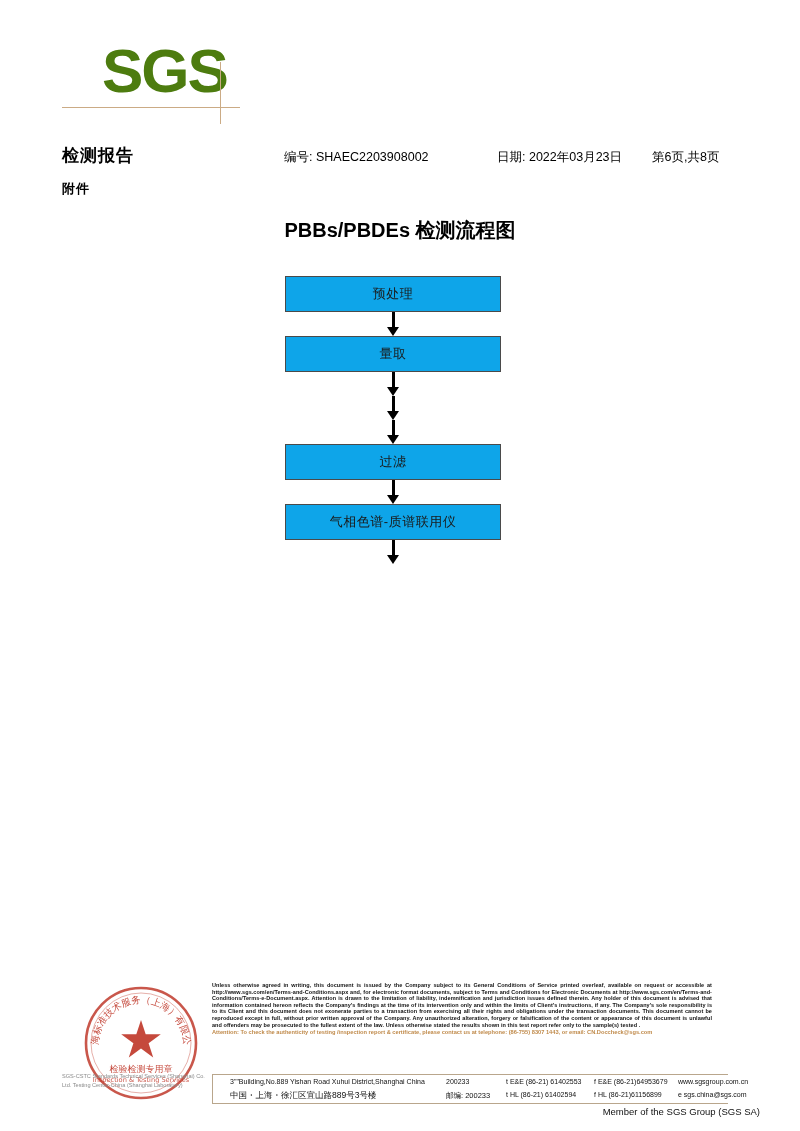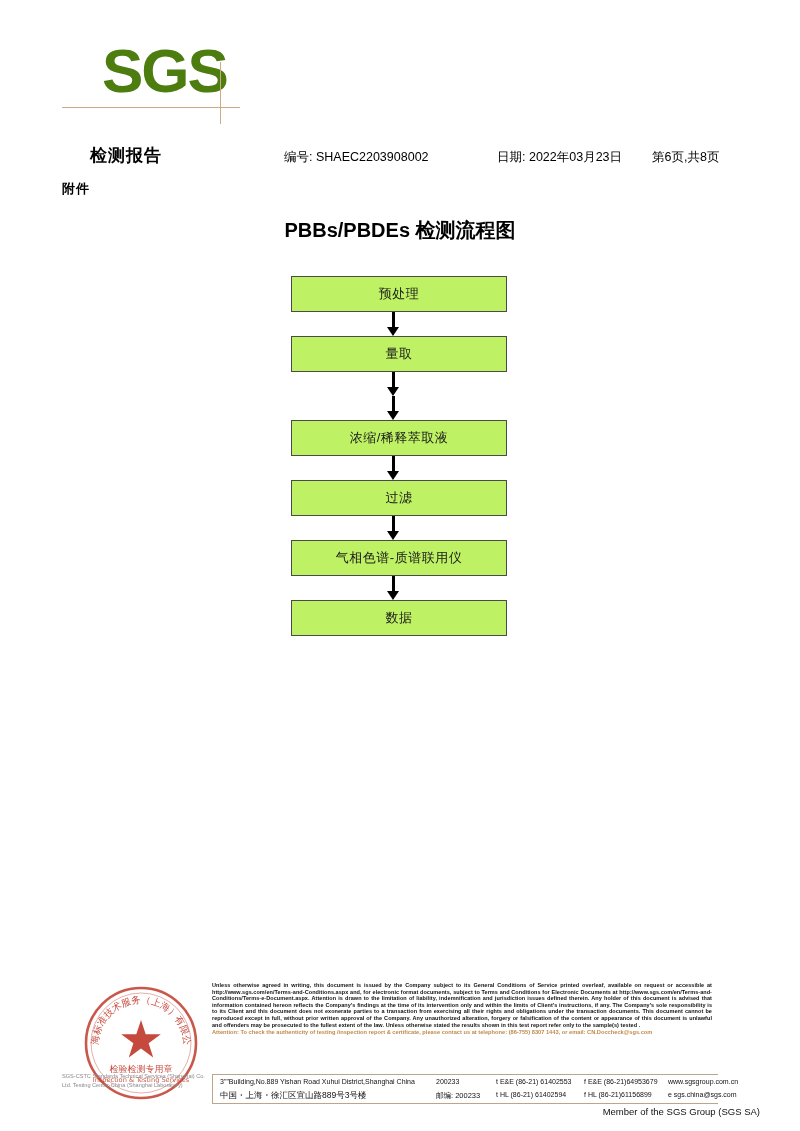--- a/index.html
+++ b/index.html
@@ -60,21 +60,20 @@
     width: 680px;
     height: 26px;
   }
   #report-title {
     position: absolute;
     left: 0;
     top: 0;
     font-size: 17px;
     font-weight: bold;
     letter-spacing: 1px;
-    margin-left: 28px;
   }
   #report-no {
     position: absolute;
     left: 222px;
     top: 5px;
     font-size: 12.5px;
     white-space: nowrap;
   }
   #report-date {
     position: absolute;
@@ -113,29 +112,28 @@
     position: absolute;
     left: 285px;
     top: 276px;
     width: 218px;
   }
   .flow-node {
     position: relative;
     width: 216px;
     height: 36px;
     border: 1px solid #4a4a4a;
-    background: #bef264;
+    background: #0ea5e9;
     box-sizing: border-box;
     display: flex;
     align-items: center;
     justify-content: center;
     font-size: 13px;
     color: #1a1a1a;
     letter-spacing: 0.5px;
-    margin-left: 6px;
   }
   .flow-arrow {
     position: relative;
     width: 216px;
     height: 24px;
   }
   .flow-arrow .shaft {
     position: absolute;
     left: 50%;
     margin-left: -1.5px;
@@ -209,21 +207,21 @@
   }
 
   
   #address-block {
     position: absolute;
     left: 212px;
     top: 96px;
     width: 500px;
     border-top: 0.8px solid #b9a68c;
     border-bottom: 0.8px solid #b9a68c;
-    padding: 1px 0 1px 6px;
+    padding: 1px 0 1px 16px;
   }
   .addr-row {
     position: relative;
     height: 13px;
     font-size: 7px;
     color: #111;
     white-space: nowrap;
   }
   .addr-row .c-addr   { position: absolute; left: 2px;   top: 2px; }
   .addr-row .c-zip    { position: absolute; left: 218px; top: 2px; }
@@ -278,36 +276,34 @@
   </div>
   <div class="flow-node">量取</div>
   <div class="flow-arrow">
     <div class="shaft"></div>
       <div class="head"></div>
   </div>
   <div class="flow-arrow">
     <div class="shaft"></div>
       <div class="head"></div>
   </div>
-  <div class="flow-node">浓缩/稀释萃取液</div>
   <div class="flow-arrow">
     <div class="shaft"></div>
       <div class="head"></div>
   </div>
   <div class="flow-node">过滤</div>
   <div class="flow-arrow">
     <div class="shaft"></div>
       <div class="head"></div>
   </div>
   <div class="flow-node">气相色谱-质谱联用仪</div>
   <div class="flow-arrow">
     <div class="shaft"></div>
       <div class="head"></div>
   </div>
-  <div class="flow-node">数据</div>
 </div>
 
 <div id="footer">
 
   <div id="stamp">
     <svg width="118" height="118" viewBox="0 0 118 118">
       <circle cx="59" cy="59" r="55" fill="none" stroke="#c0392b" stroke-width="2.6" opacity="0.85"></circle>
       <circle cx="59" cy="59" r="50" fill="none" stroke="#c0392b" stroke-width="0.8" opacity="0.5"></circle>
       <path id="seal-arc-top" d="M 16,62 A 43,43 0 0 1 102,62" fill="none"></path>
       <text font-size="9.5" fill="#c0392b" font-family="DejaVu Sans, sans-serif" opacity="0.9">

